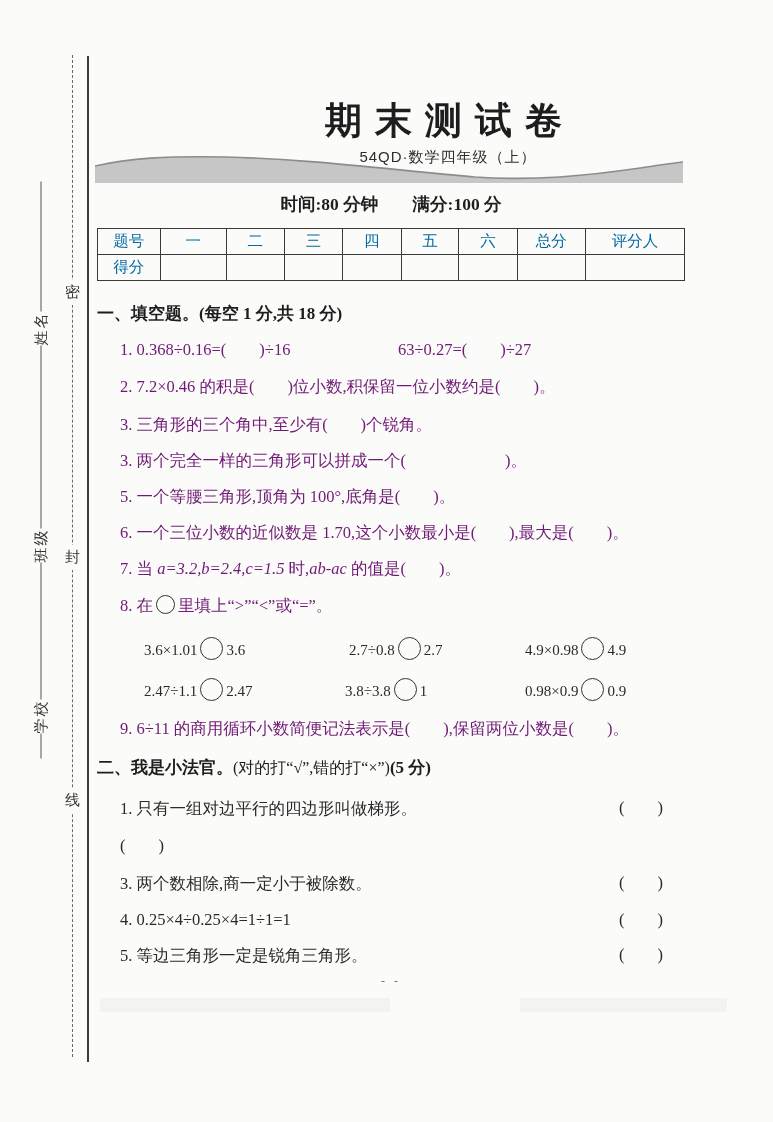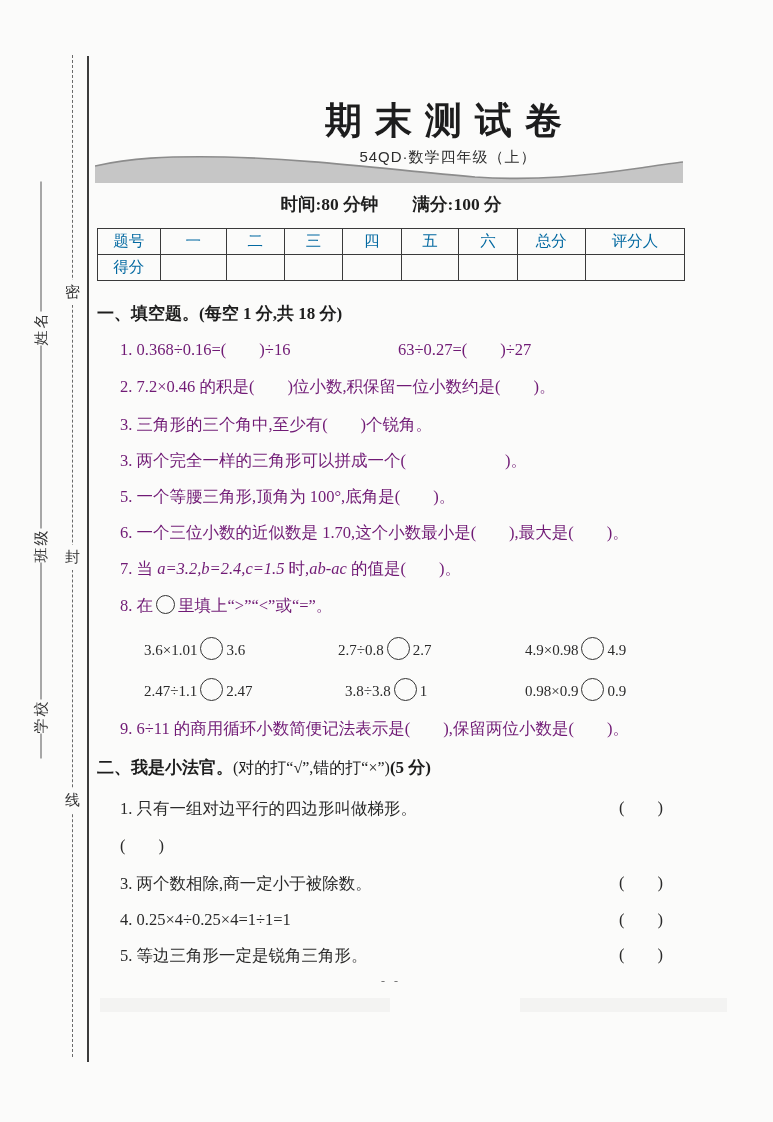--- a/index.html
+++ b/index.html
@@ -154,21 +154,21 @@
 <div class="abs item pre" style="top:376px">2. 7.2×0.46 的积是(        )位小数,积保留一位小数约是(        )。</div>
 <div class="abs item pre" style="top:414px">3. 三角形的三个角中,至少有(        )个锐角。</div>
 <div class="abs item pre" style="top:450px">3. 两个完全一样的三角形可以拼成一个(                        )。</div>
 <div class="abs item pre" style="top:486px">5. 一个等腰三角形,顶角为 100°,底角是(        )。</div>
 <div class="abs item pre" style="top:522px">6. 一个三位小数的近似数是 1.70,这个小数最小是(        ),最大是(        )。</div>
 <div class="abs item pre" style="top:558px"><span>7. 当 </span><span class="ital">a=3.2,b=2.4,c=1.5</span><span> 时,</span><span class="ital">ab-ac</span><span> 的值是(        )。</span></div>
 <div class="abs item pre" style="top:595px"><span>8. 在</span><span class="circle small"></span><span>里填上“&gt;”“&lt;”或“=”。</span></div>
 
 <div class="abs cmp-row" style="top:637px">
   <span class="cmp" style="left:47px"><span>3.6×1.01</span><span class="circle"></span><span>3.6</span></span>
-  <span class="cmp" style="left:241px"><span>2.7÷0.8</span><span class="circle"></span><span>2.7</span></span>
+  <span class="cmp" style="left:252px"><span>2.7÷0.8</span><span class="circle"></span><span>2.7</span></span>
   <span class="cmp" style="left:428px"><span>4.9×0.98</span><span class="circle"></span><span>4.9</span></span>
 </div>
 <div class="abs cmp-row" style="top:678px">
   <span class="cmp" style="left:47px"><span>2.47÷1.1</span><span class="circle"></span><span>2.47</span></span>
   <span class="cmp" style="left:248px"><span>3.8÷3.8</span><span class="circle"></span><span>1</span></span>
   <span class="cmp" style="left:428px"><span>0.98×0.9</span><span class="circle"></span><span>0.9</span></span>
 </div>
 
 <div class="abs item pre" style="top:718px">9. 6÷11 的商用循环小数简便记法表示是(        ),保留两位小数是(        )。</div>
 

